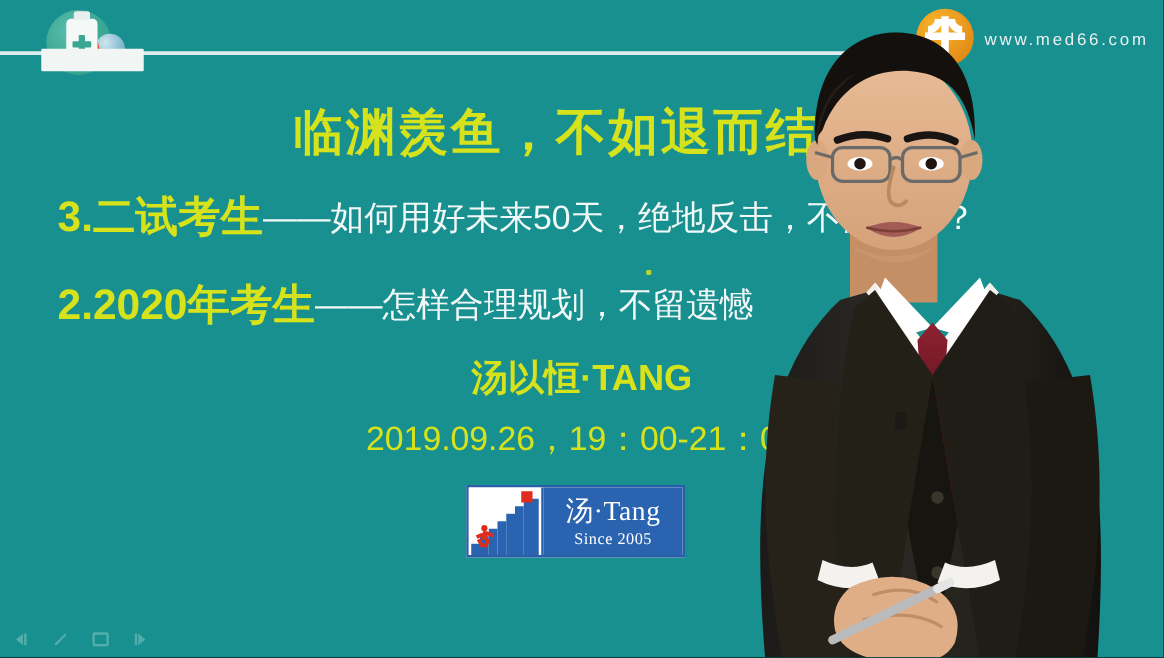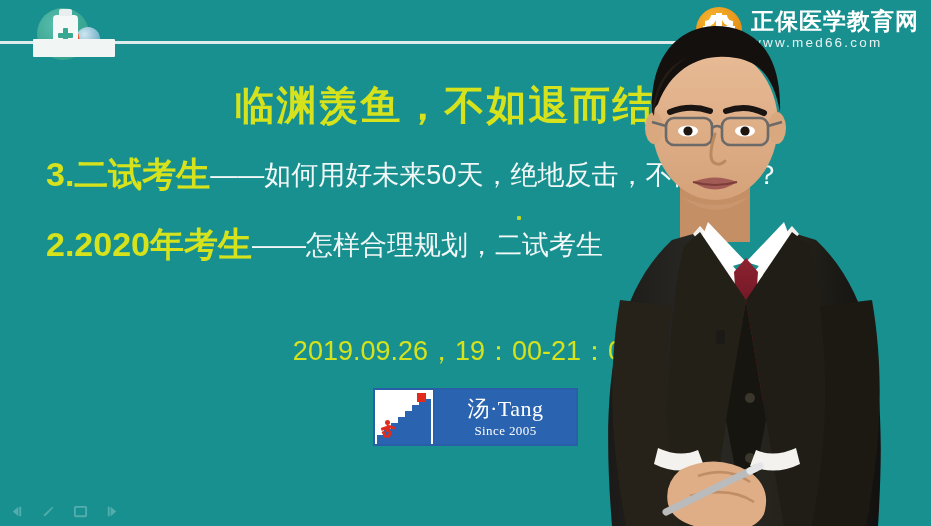--- a/index.html
+++ b/index.html
@@ -237,21 +237,21 @@
     height: 4px;
     background: #bcd62c;
     border-radius: 1px;
   }
 
   
   .tang-logo {
     position: absolute;
     left: 373px;
     top: 388px;
-    width: 205px;
+    width: 175px;
     height: 58px;
     background: #ffffff;
     border: 2px solid #2a5ea8;
     box-sizing: border-box;
     display: flex;
   }
   .tang-left {
     position: relative;
     width: 58px;
     background: #ffffff;
@@ -352,37 +352,37 @@
   <div class="med-shelf"></div>
 
   <div class="brand">
     <div class="brand-mark">
       <span class="c1"></span>
         <span class="c2"></span>
       <span class="h"></span>
         <span class="v"></span>
     </div>
     <div class="brand-text">
-      <div class="brand-cn">正保医学教育网</div>
       <div class="brand-url">www.med66.com</div>
     </div>
   </div>
 
   <div class="slide-title">临渊羡鱼，不如退而结网</div>
 
   <div class="bullet bullet-1">
     <span class="key">3.二试考生</span><span class="rest">——</span><span class="rest">如何用好未来50天，绝地反击，不留遗憾？</span>
   </div>
 
   <div class="bullet bullet-2">
-    <span class="key">2.2020年考生</span><span class="rest">——</span><span class="rest">怎样合理规划，二试考生</span>
+    <span class="key">2.2020年考生</span><span class="rest">——</span><span class="rest">怎样合理规划，不留遗憾</span>
   </div>
 
   <div class="speck"></div>
 
+  <div class="presenter">汤以恒·TANG</div>
   <div class="datetime">2019.09.26，19：00-21：00</div>
 
   <div class="tang-logo">
     <div class="tang-left">
       <span class="stair" style="left:2px;  width:7px; height:9px;"></span>
       <span class="stair" style="left:9px;  width:7px; height:15px;"></span>
       <span class="stair" style="left:16px; width:7px; height:21px;"></span>
       <span class="stair" style="left:23px; width:7px; height:27px;"></span>
       <span class="stair" style="left:30px; width:7px; height:33px;"></span>
       <span class="stair" style="left:37px; width:7px; height:39px;"></span>

